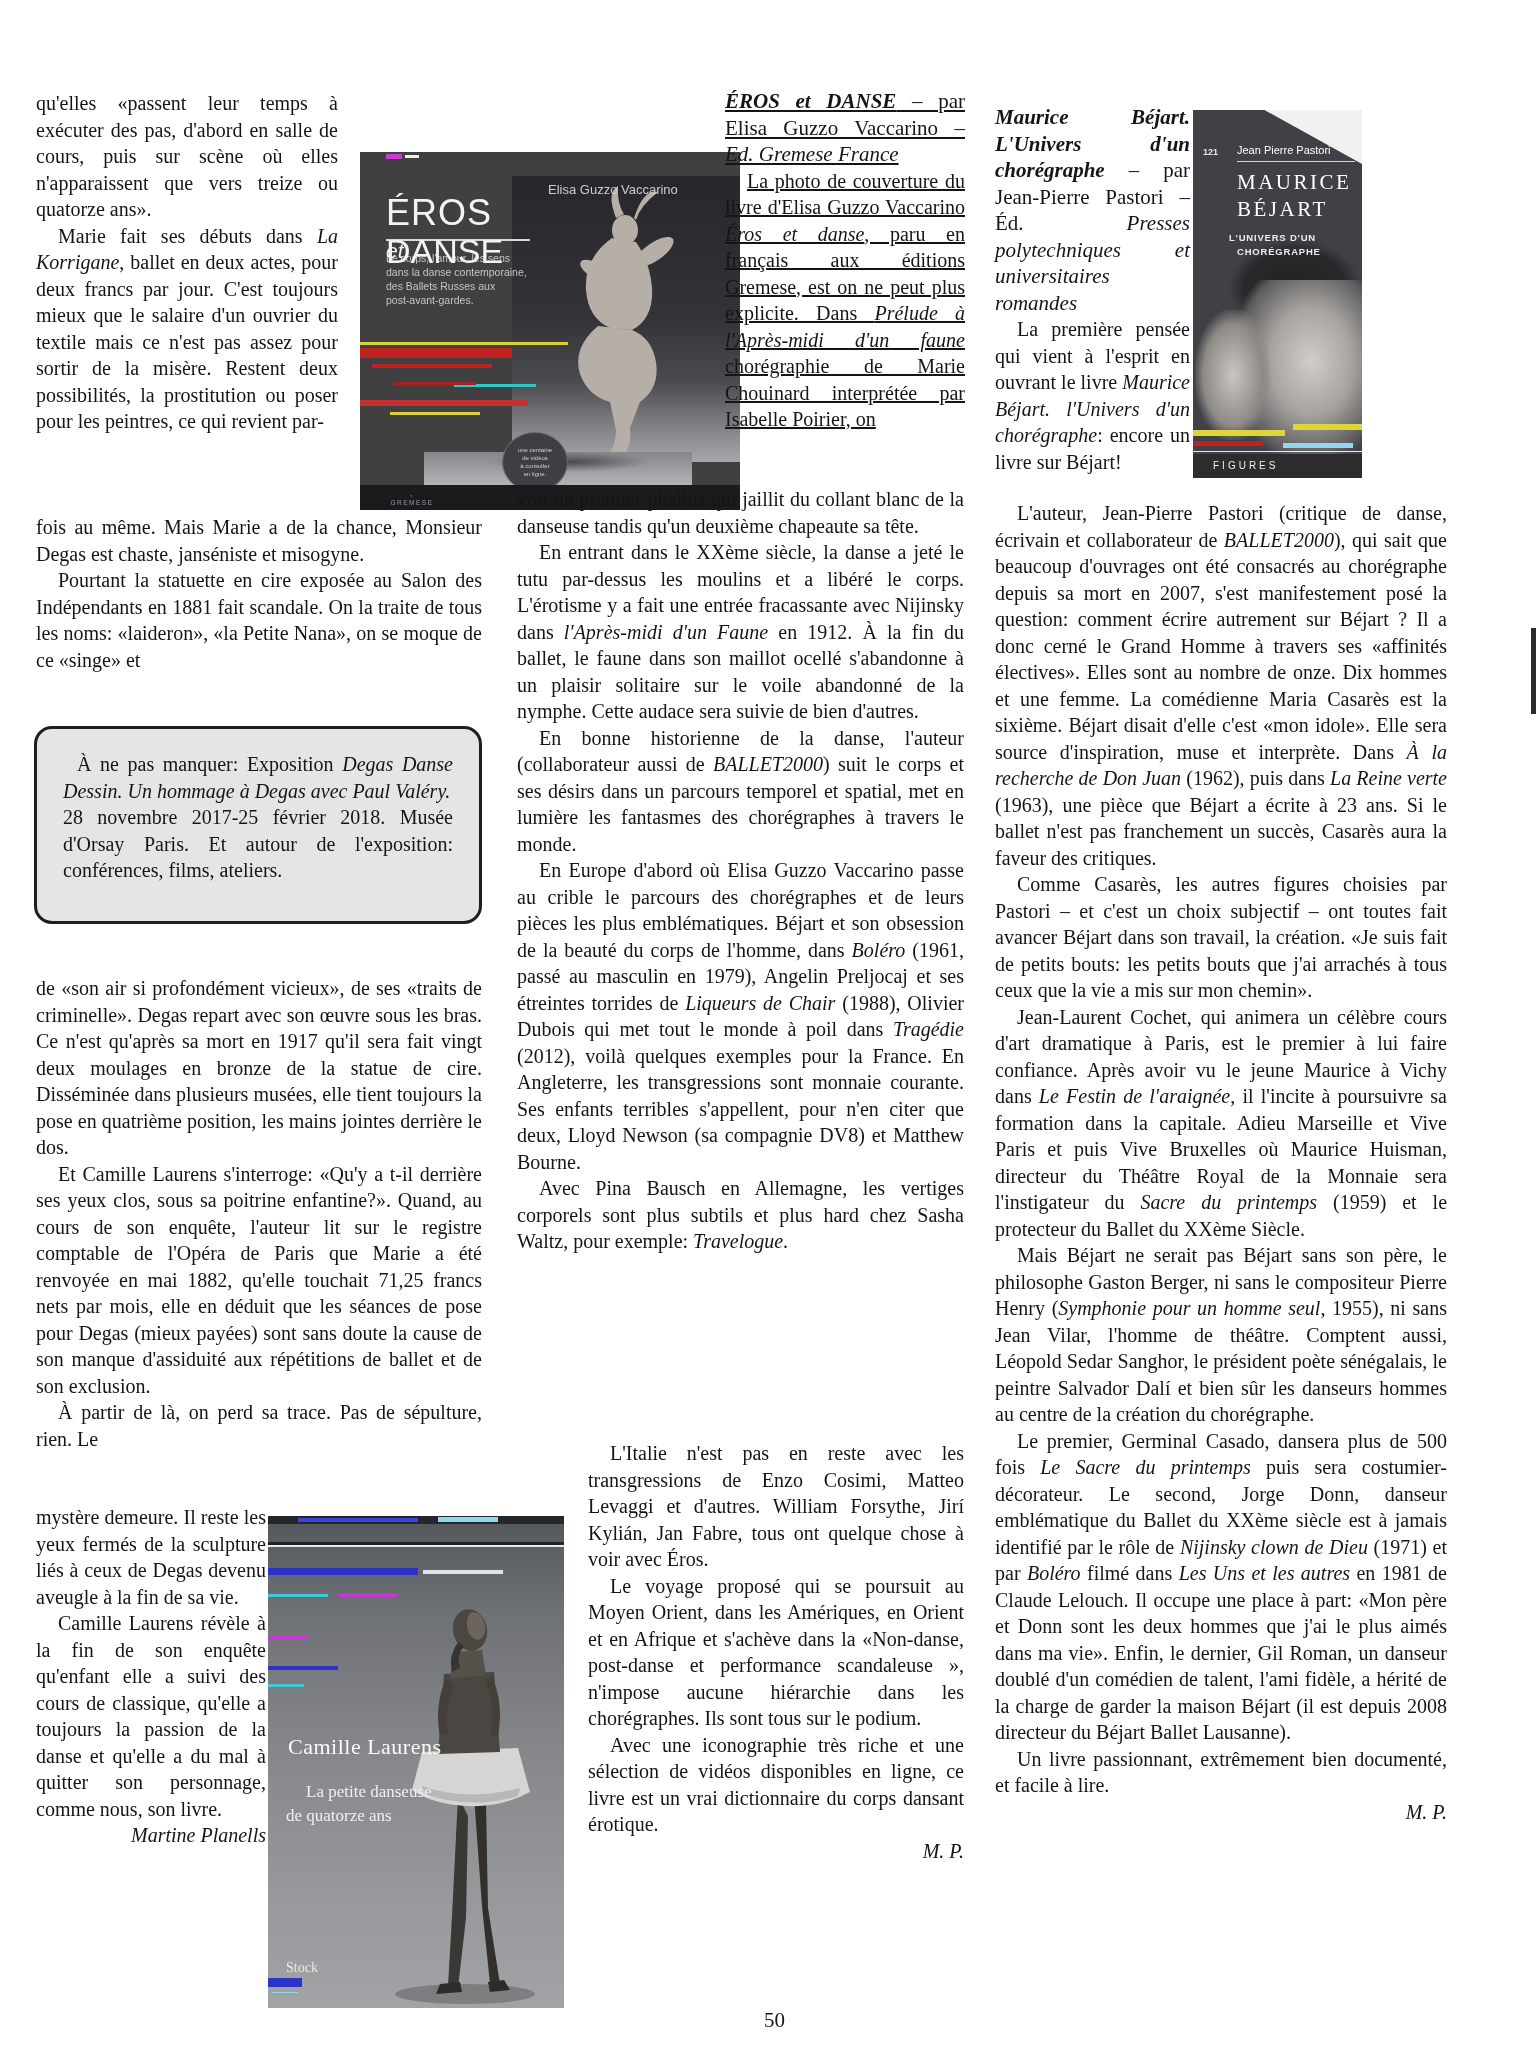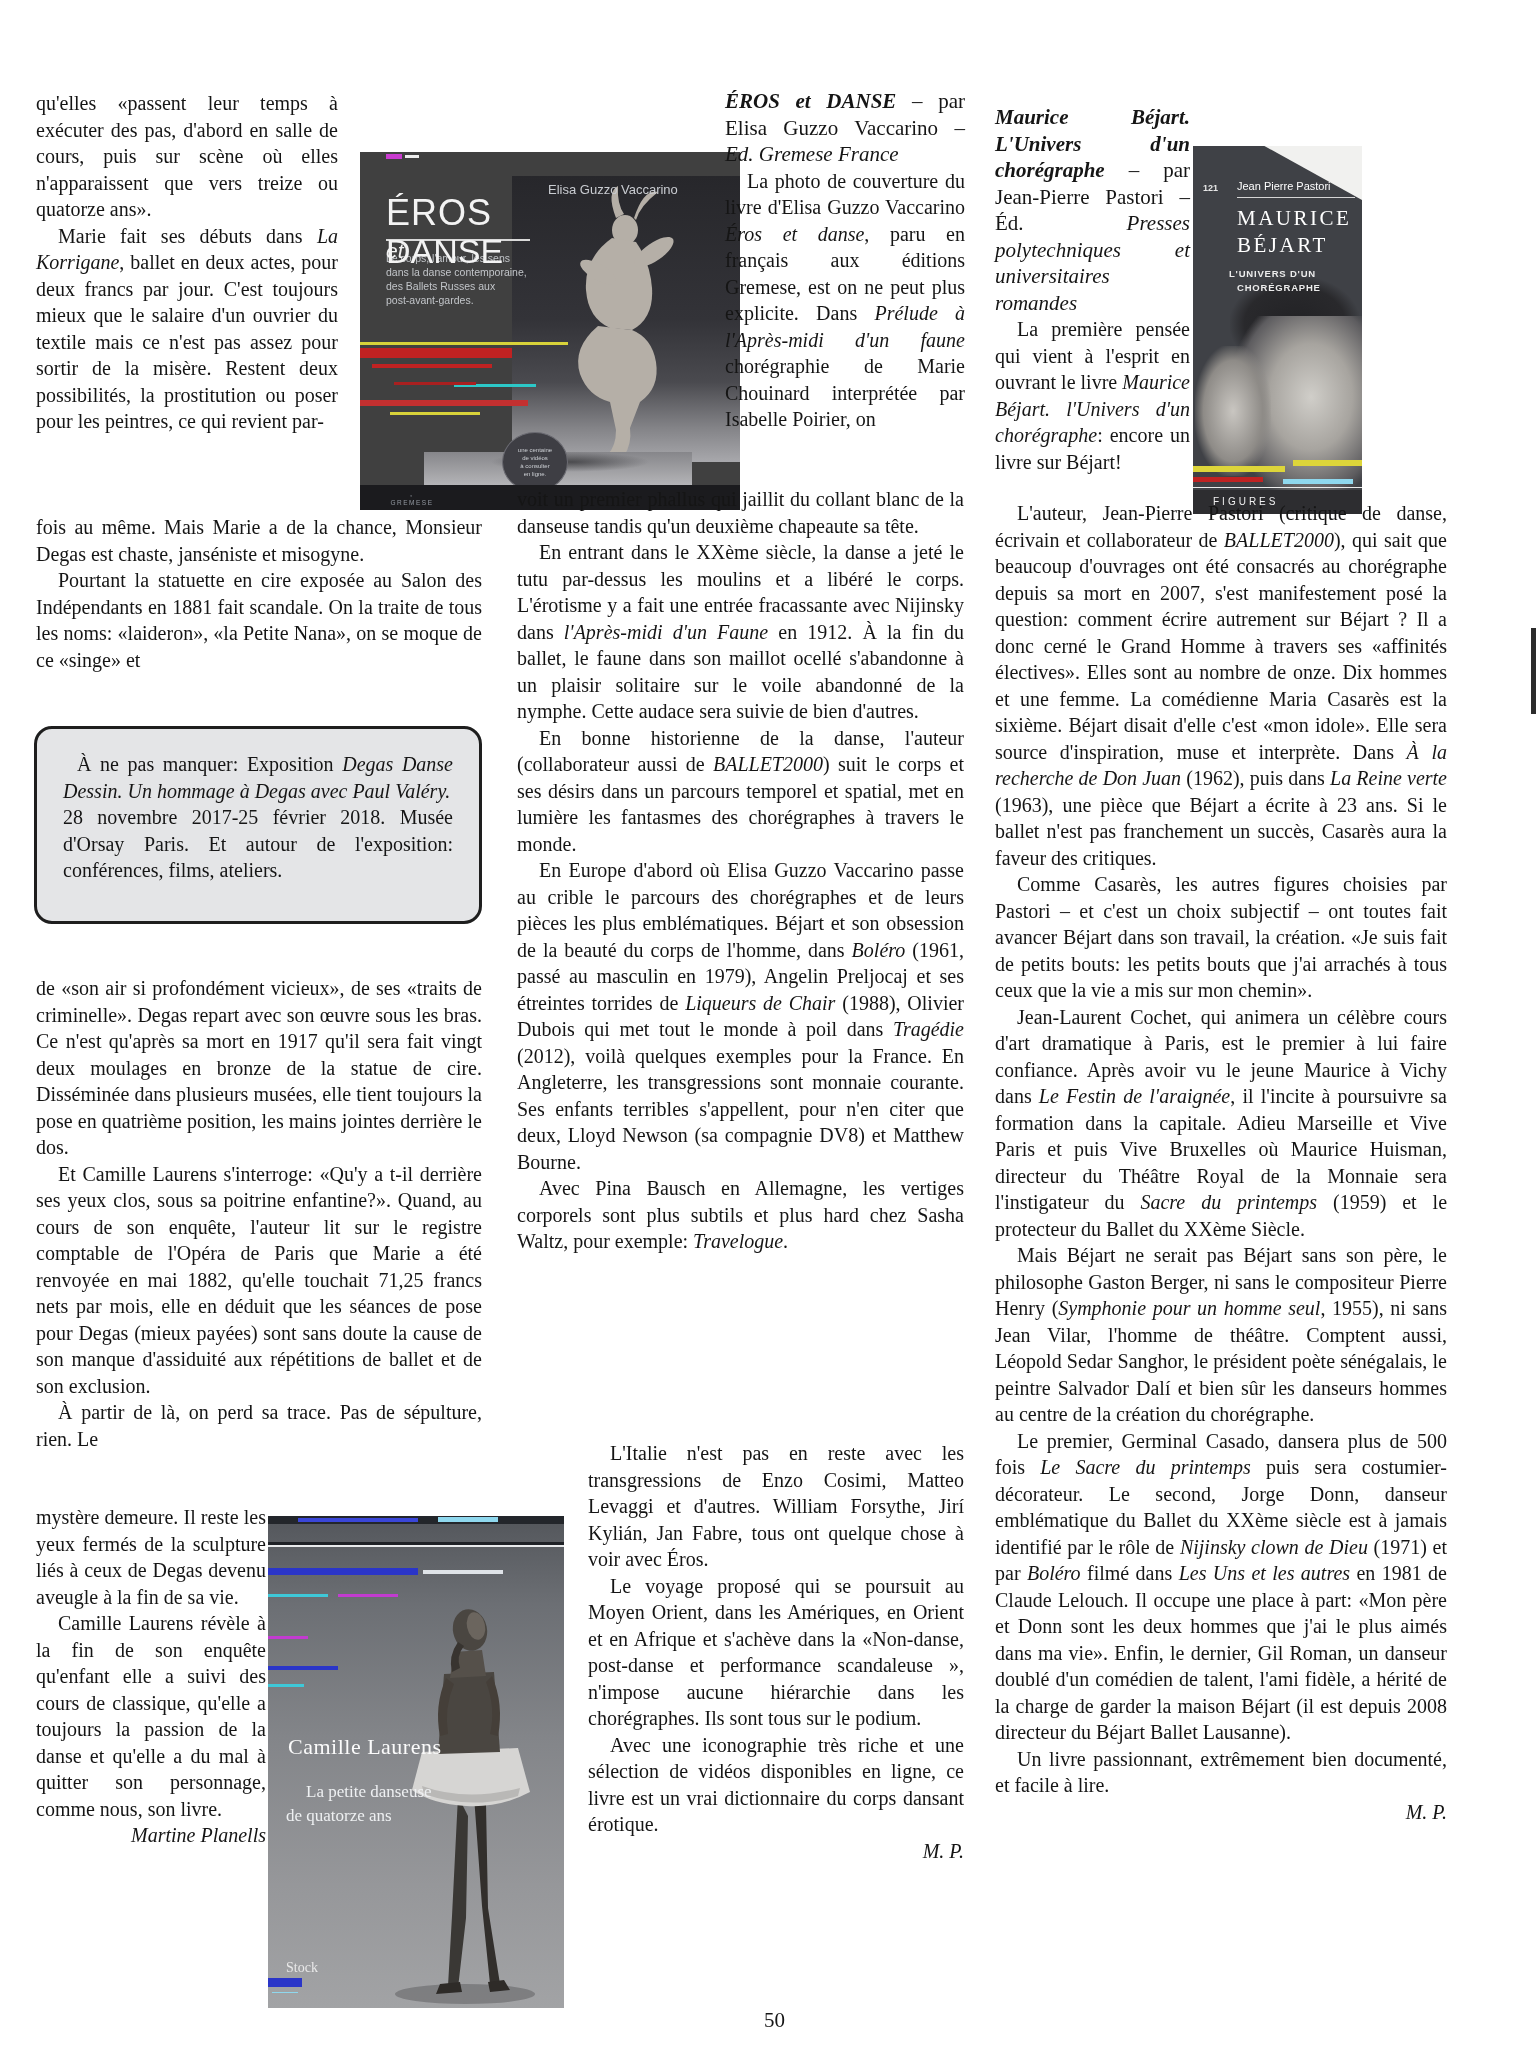--- a/index.html
+++ b/index.html
@@ -10,21 +10,21 @@
   .flow .para{margin:0;text-align:justify;}
   .flow .para.first{text-indent:22px;}
   .flow .para.cont{text-indent:0;}
   .flow .para.sig{text-align:right;font-style:italic;text-indent:0;}
   .flow .para.head{font-size:21px;text-indent:0;}
   .flow .para b{font-weight:bold;}
   #col1a{left:36px;top:90px;width:302px;}
   #col1b{left:36px;top:514px;width:446px;}
   #col1c{left:36px;top:975px;width:446px;}
   #col1d{left:36px;top:1504px;width:230px;}
-  #col2a{left:725px;top:88px;width:240px;}
+  #col2a{left:725px;top:88px;width:240px;text-decoration:underline;}
   #col2b{left:517px;top:486px;width:447px;}
   #col2c{left:588px;top:1440px;width:376px;}
   #col3a{left:995px;top:104px;width:195px;}
   #col3b{left:995px;top:500px;width:452px;}
   
   .notice{position:absolute;left:34px;top:726px;width:448px;height:198px;box-sizing:border-box;
           background:#e4e5e7;border:3px solid #1e1e1e;border-radius:18px;padding:22px 26px 0 26px;}
   .notice .flowbox{font-size:20px;line-height:26.5px;}
   .notice .para{margin:0;text-align:justify;}
   .notice .para.first{text-indent:14px;}
@@ -59,21 +59,21 @@
   .eros .g6{left:30px;top:260px;width:90px;height:3px;background:#d8d23a;}
   .eros .badge{left:142px;top:280px;width:64px;height:58px;border-radius:50%;background:#3e3e44;
       border:1px solid #6b6b72;display:flex;flex-direction:column;align-items:center;justify-content:center;
       font-family:"Liberation Sans",sans-serif;font-size:6px;line-height:8px;color:#ced1d6;text-align:center;}
   .eros .badge span{position:static;}
   .eros .band{left:0;bottom:0;width:100%;height:25px;background:#1b1b1e;}
   .eros .pub{left:24px;bottom:4px;width:56px;text-align:center;font-family:"Liberation Sans",sans-serif;
       font-size:6.5px;letter-spacing:1.5px;color:#949aa2;}
   .eros .pub i{position:static;display:block;font-style:normal;font-size:7px;line-height:6px;}
   
-  .bejart{left:1193px;top:110px;width:169px;height:368px;background:#3f4146;margin-top:36px;}
+  .bejart{left:1193px;top:110px;width:169px;height:368px;background:#3f4146;}
   .bejart .wedge{right:0;top:0;width:122px;height:54px;background:#f1f1ef;clip-path:polygon(20% 0,100% 0,100% 100%);}
   .bejart .num{left:10px;top:37px;font-family:"Liberation Sans",sans-serif;font-weight:bold;font-size:9px;color:#e6e6e6;}
   .bejart .auth{left:44px;top:34px;font-family:"Liberation Sans",sans-serif;font-size:11px;color:#ffffff;}
   .bejart .rule{left:44px;top:51px;width:118px;height:1px;background:#d5d5d5;}
   .bejart .t1{left:44px;top:60px;font-size:21px;letter-spacing:2.5px;color:#fff;}
   .bejart .t2{left:44px;top:87px;font-size:21px;letter-spacing:2.5px;color:#fff;}
   .bejart .s1{left:36px;top:122px;font-family:"Liberation Sans",sans-serif;font-weight:bold;font-size:9.5px;letter-spacing:.8px;color:#ececec;}
   .bejart .s2{left:44px;top:136px;font-family:"Liberation Sans",sans-serif;font-weight:bold;font-size:9.5px;letter-spacing:.8px;color:#ececec;}
   .bejart .beret{right:2px;top:130px;width:130px;height:80px;background:radial-gradient(ellipse at 50% 60%,#222225 0%,#29292c 55%,rgba(41,41,44,0) 72%);}
   .bejart .face{right:-12px;top:170px;width:140px;height:180px;background:radial-gradient(ellipse at 55% 45%,#d0cec9 0%,#a7a49f 38%,#5d5c5f 68%,rgba(63,65,70,0) 76%);}

